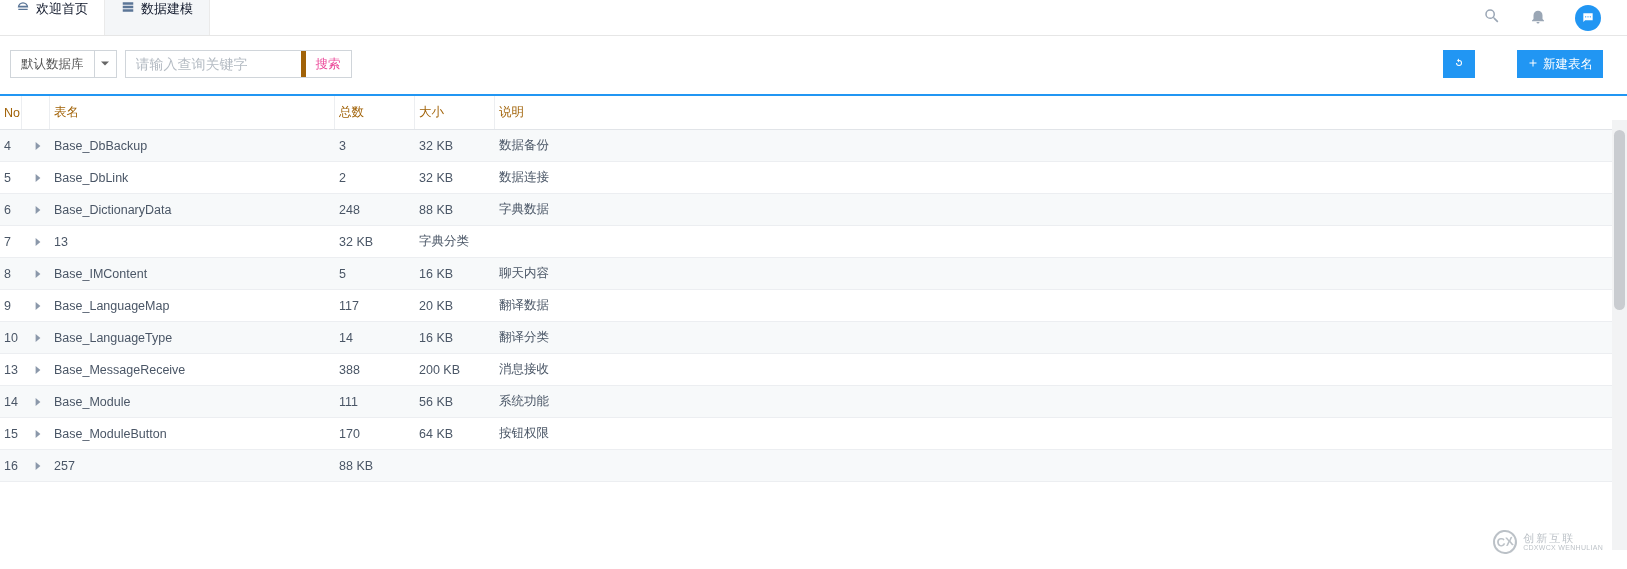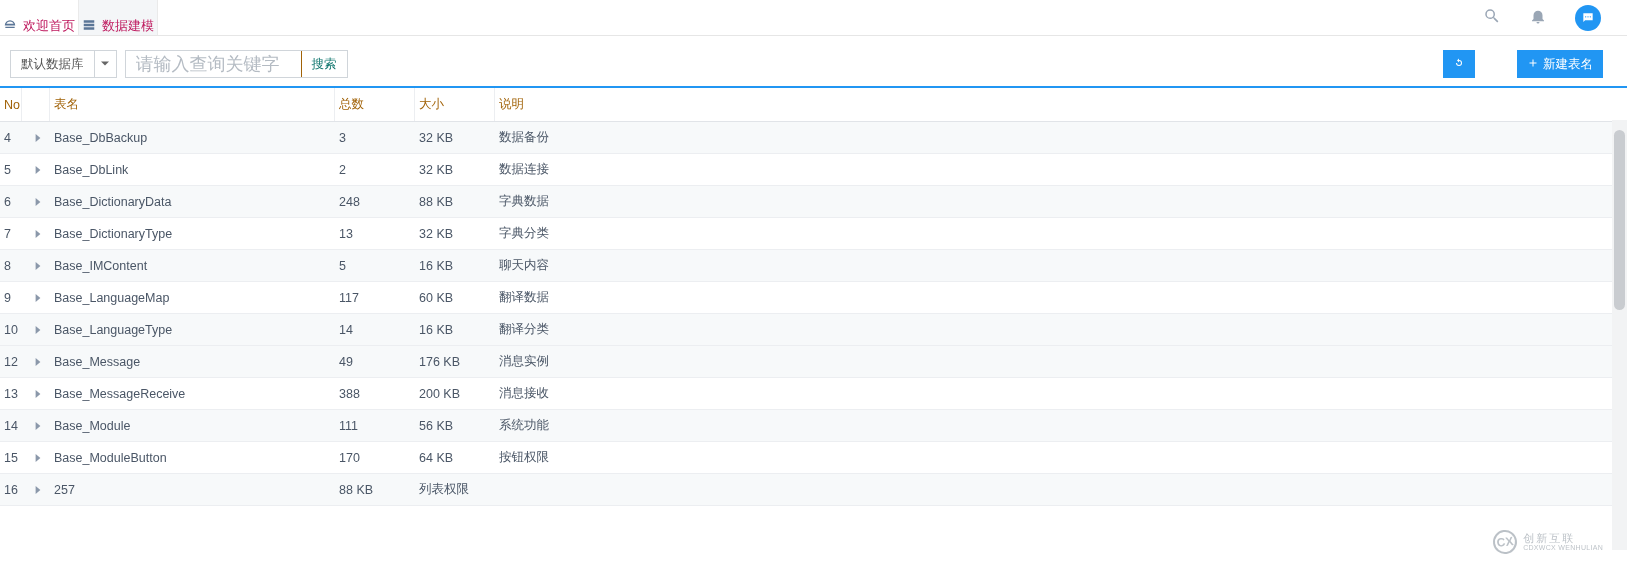--- a/index.html
+++ b/index.html
@@ -15,45 +15,45 @@
     .topbar {
       display:flex;
       align-items:center;
       height:36px;
       border-bottom:1px solid #e6e6e6;
       background:#ffffff;
       position:relative;
     }
     .tabs { display:flex; height:100%; }
     .tab {
-      display:flex; align-items:flex-end; gap:6px;
-      padding:0 3px;
+      display:flex; align-items:flex-start; gap:6px;
+      padding:0 16px;
       height:100%;
-      color:#be185d;
+      color:#0f172a;
       cursor:pointer;
       border-right:1px solid #eaeaea;
       background:#fff;
     }
     .tab.active { background:#f4f6f8; }
     .tab svg { width:14px; height:14px; fill:#5b7697; }
     .topbar-right {
       margin-left:auto;
       display:flex; align-items:center; gap:28px;
       padding-right:26px;
       color:#9aa6b5;
     }
     .topbar-right .icon-btn { cursor:pointer; }
     .topbar-right svg { width:18px; height:18px; fill:#9aa6b5; }
     .chat-bubble { background:#2196f3; border-radius:50%; width:26px; height:26px; display:flex; align-items:center; justify-content:center; }
     .chat-bubble svg { fill:#fff; width:14px; height:14px; }
 
     
     .toolbar {
       display:flex; align-items:center;
-      padding:14px 10px 8px 10px;
+      padding:14px 10px 16px 10px;
       border-bottom:2px solid #2196f3;
       gap:8px;
     }
     .db-select {
       display:flex; align-items:center;
       border:1px solid #d0d5da;
       height:28px;
     }
     .db-select .db-label {
       padding:0 10px; font-size:12.5px; color:#555;
@@ -68,28 +68,28 @@
     .search-group {
       display:flex; align-items:center;
       border:1px solid #d0d5da;
       height:28px;
     }
     .search-group input {
       border:none; outline:none;
       height:100%;
       width:175px;
       padding:0 10px;
-      font-size:18px;
+      font-size:14px;
     }
     .search-group input::placeholder { color:#b4bbc3; }
     .search-group .search-btn {
-      border-left:1px solid #a16207;
+      border-left:5px solid #a16207;
       padding:0 10px; height:100%;
       display:flex; align-items:center;
-      font-size:12.5px; color:#0f766e;
+      font-size:12.5px; color:#ec4899;
       cursor:pointer;
       background:#fff;
     }
     .toolbar-right { margin-left:auto; display:flex; gap:6px; padding-right:14px; }
     .btn-blue {
       background:#2196f3; color:#fff;
       border:none; height:28px;
       padding:0 10px;
       display:flex; align-items:center; gap:4px;
       font-size:12.5px; cursor:pointer;margin-left:36px;
@@ -279,21 +279,20 @@
           <div>88 KB</div>
           <div>字典数据</div>
         </div>
         <div class="trow">
           <div>7</div>
           <div class="caret-cell">
             <svg viewBox="0 0 10 10">
               <path d="M2 0l6 5-6 5z"></path>
             </svg>
           </div>
-          <div>Base_DictionaryType</div>
           <div>13</div>
           <div>32 KB</div>
           <div>字典分类</div>
         </div>
         <div class="trow alt">
           <div>8</div>
           <div class="caret-cell">
             <svg viewBox="0 0 10 10">
               <path d="M2 0l6 5-6 5z"></path>
             </svg>
@@ -305,47 +304,35 @@
         </div>
         <div class="trow">
           <div>9</div>
           <div class="caret-cell">
             <svg viewBox="0 0 10 10">
               <path d="M2 0l6 5-6 5z"></path>
             </svg>
           </div>
           <div>Base_LanguageMap</div>
           <div>117</div>
-          <div>60 KB</div>
+          <div>20 KB</div>
           <div>翻译数据</div>
         </div>
         <div class="trow alt">
           <div>10</div>
           <div class="caret-cell">
             <svg viewBox="0 0 10 10">
               <path d="M2 0l6 5-6 5z"></path>
             </svg>
           </div>
           <div>Base_LanguageType</div>
           <div>14</div>
           <div>16 KB</div>
           <div>翻译分类</div>
         </div>
-        <div class="trow alt">
-          <div>12</div>
-          <div class="caret-cell">
-            <svg viewBox="0 0 10 10">
-              <path d="M2 0l6 5-6 5z"></path>
-            </svg>
-          </div>
-          <div>Base_Message</div>
-          <div>49</div>
-          <div>176 KB</div>
-          <div>消息实例</div>
-        </div>
         <div class="trow">
           <div>13</div>
           <div class="caret-cell">
             <svg viewBox="0 0 10 10">
               <path d="M2 0l6 5-6 5z"></path>
             </svg>
           </div>
           <div>Base_MessageReceive</div>
           <div>388</div>
           <div>200 KB</div>
@@ -377,21 +364,20 @@
         </div>
         <div class="trow alt">
           <div>16</div>
           <div class="caret-cell">
             <svg viewBox="0 0 10 10">
               <path d="M2 0l6 5-6 5z"></path>
             </svg>
           </div>
           <div>257</div>
           <div>88 KB</div>
-          <div>列表权限</div>
         </div>
       </div>
 </div>
 
 <div class="scrollbar">
   <div class="scroll-thumb"></div>
 </div>
 
 <div class="watermark">
   <span class="circle">CX</span>

